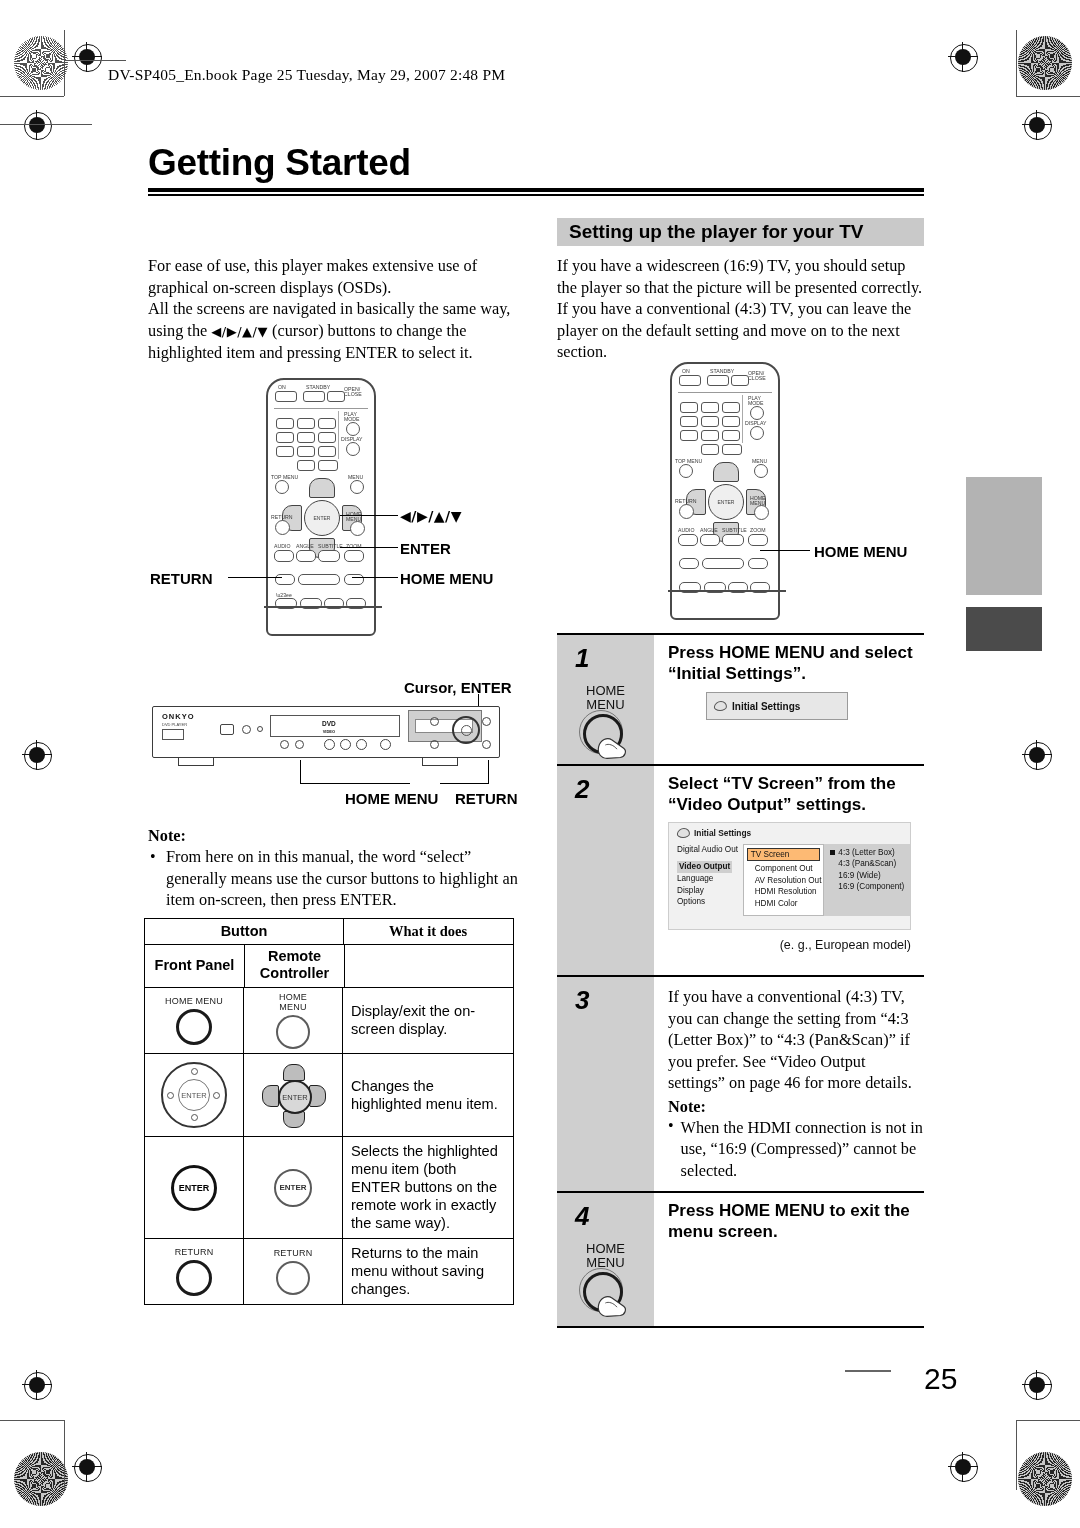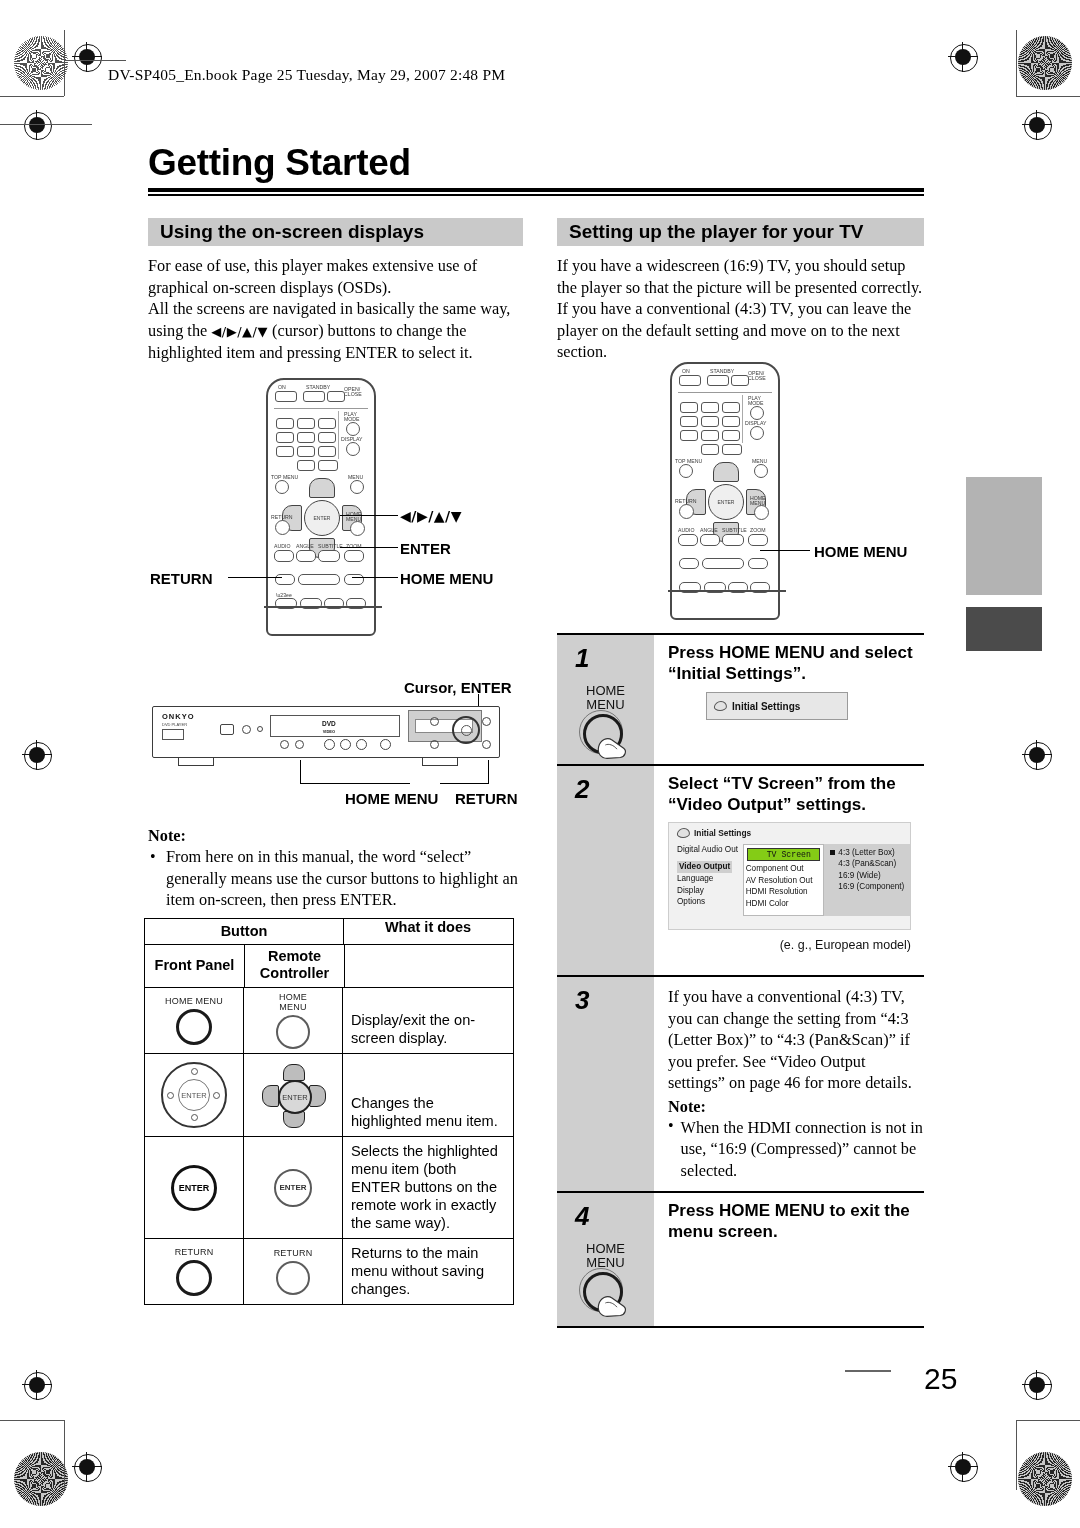--- a/index.html
+++ b/index.html
@@ -94,26 +94,26 @@
     border:1.6px solid #000;box-sizing:border-box;
     font-family:"Liberation Sans", sans-serif;
   }
   .btable .row{display:flex;border-top:1.4px solid #000;}
   .btable .row.first{border-top:none;}
   .btable .cell{box-sizing:border-box;padding:4px 6px;}
   .btable .c1{width:99px;border-right:1.4px solid #000;
     display:flex;flex-direction:column;align-items:center;justify-content:center;}
   .btable .c2{width:99px;border-right:1.4px solid #000;
     display:flex;flex-direction:column;align-items:center;justify-content:center;}
-  .btable .c3{width:168px;display:flex;align-items:flex-end;}
+  .btable .c3{width:168px;display:flex;align-items:center;}
   .th{font-weight:bold;font-size:14.5px;text-align:center;line-height:17px;color:#000;}
   .hdr-top{display:flex;border-bottom:1.4px solid #000;}
   .hdr-top .span2{width:198px;border-right:1.4px solid #000;padding:4px 0;
      display:flex;align-items:center;justify-content:center;}
-  .hdr-top .whatit{width:168px;display:flex;align-items:flex-start;justify-content:center;}
+  .hdr-top .whatit{width:168px;display:flex;align-items:center;justify-content:center;font-family:Liberation Serif, serif;}
   .hdr-sub{display:flex;}
   .hdr-sub .hs{width:99px;border-right:1.4px solid #000;padding:3px 0 5px;
      display:flex;align-items:center;justify-content:center;}
   .hdr-sub .hs.last{width:168px;border-right:none;}
   .whatdoes{
     font-family:"Liberation Sans", sans-serif;font-size:14.6px;line-height:18px;color:#000;
     padding:5px 6px 6px 8px;
   }
   .minilbl{font-family:"Liberation Sans",sans-serif;font-size:9px;color:#222;
       text-align:center;line-height:10px;letter-spacing:.2px;}
@@ -169,23 +169,23 @@
      font-size:8.4px;color:#1a1a1a;font-weight:bold;}
   .disc{width:11px;height:8px;border-radius:50% 50% 50% 50%/60% 60% 40% 40%;
      border:1px solid #555;background:#e2e2e2;transform:skewX(-6deg);}
   .osd-cols{display:flex;margin-top:6px;}
   .osd-c1{width:74px;padding-left:8px;box-sizing:border-box;}
   .osd-c2{width:82px;background:#fff;border:1px solid #b9b9b9;box-sizing:border-box;
      padding:3px 0 6px 0;}
   .osd-c3{width:86px;background:#cfcfcf;box-sizing:border-box;padding:3px 0 6px 6px;}
   .osd-item{font-size:8.2px;line-height:11.4px;color:#111;white-space:nowrap;}
   .osd-item.sel{background:#cfcfcf;font-weight:bold;display:inline-block;padding:0 2px;text-align:center;}
-  .osd-c2 .osd-item{padding-left:2px;}
-  .osd-c2 .osd-item.first{border:1px solid #333;background:#84cc16;margin:0 3px 2px 3px;
-     padding-left:19px;display:block;font-family:Liberation Mono, monospace;}
+  .osd-c2 .osd-item{padding-left:11px;}
+  .osd-c2 .osd-item.first{border:1px solid #333;background:#fdba74;margin:0 3px 2px 3px;
+     padding-left:3px;display:block;}
   .osd-item .sq{display:inline-block;width:5px;height:5px;background:#111;margin-right:3px;}
   .osd-caption{position:absolute;left:668px;top:938px;width:243px;text-align:right;
      font-family:"Liberation Sans",sans-serif;font-size:12.5px;color:#111;}
 
   .initsettings-box{
     position:absolute;left:706px;top:692px;width:142px;height:28px;
     background:#e7e7e7;border:1px solid #9a9a9a;box-sizing:border-box;
     display:flex;align-items:center;gap:5px;padding-left:7px;
     font-family:"Liberation Sans",sans-serif;font-size:10px;font-weight:bold;color:#111;}
 
@@ -293,21 +293,20 @@
   <div class="cropline" style="left:1016px;top:1420px;width:64px;height:1px;"></div>
   <div class="cropline" style="left:1016px;top:1420px;width:1px;height:70px;"></div>
 
   <div class="slug-rule"></div>
   <div class="slug">DV-SP405_En.book  Page 25  Tuesday, May 29, 2007  2:48 PM</div>
 
   <div class="title">Getting Started</div>
   <div class="title-rule"></div>
   <div class="title-rule2"></div>
 
-  <div class="secbar" id="secL">Using the on-screen displays</div>
   <div class="secbar" id="secR">Setting up the player for your TV</div>
 
   <div class="body" id="bodyL">
     <span>For ease of use, this player makes extensive use of graphical on-screen displays (OSDs).</span><br>
     <span>All the screens are navigated in basically the same way, using the </span><span class="arrowgl">◀/▶/▲/▼</span><span> (cursor) buttons to change the highlighted item and pressing ENTER to select it.</span>
   </div>
 
   <div class="body" id="bodyR">If you have a widescreen (16:9) TV, you should setup the player so that the picture will be presented correctly. If you have a conventional (4:3) TV, you can leave the player on the default setting and move on to the next section.</div>
 
   <div class="remote" style="left:266px;top:378px;width:110px;height:258px;">

